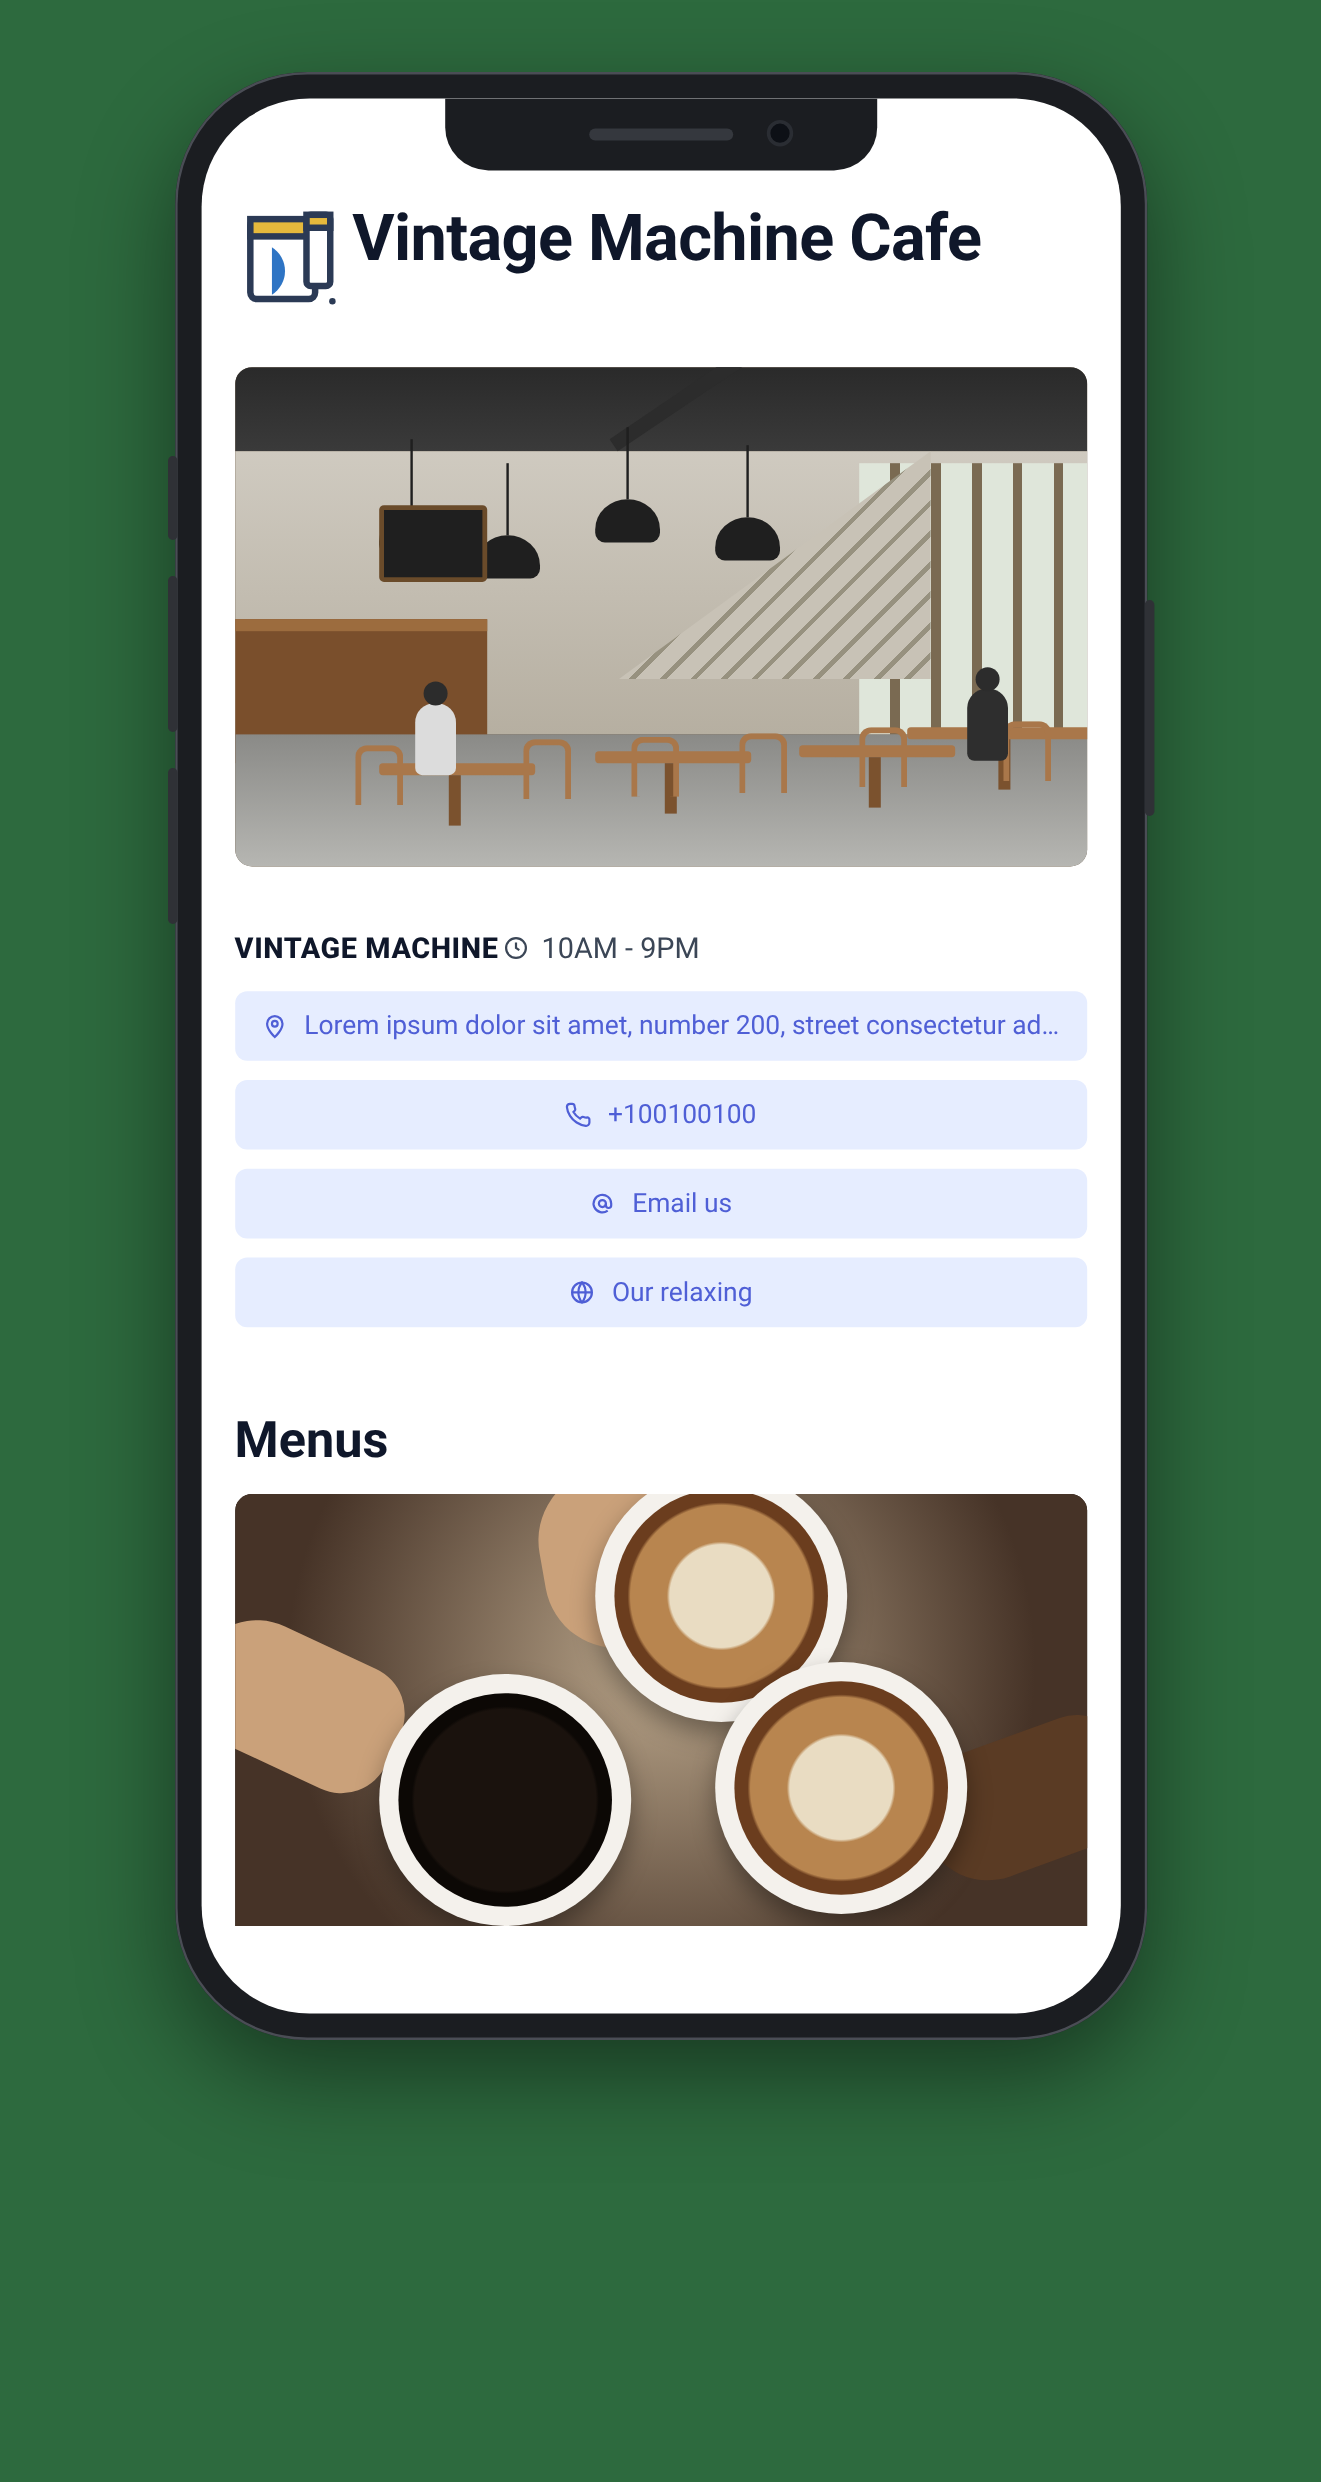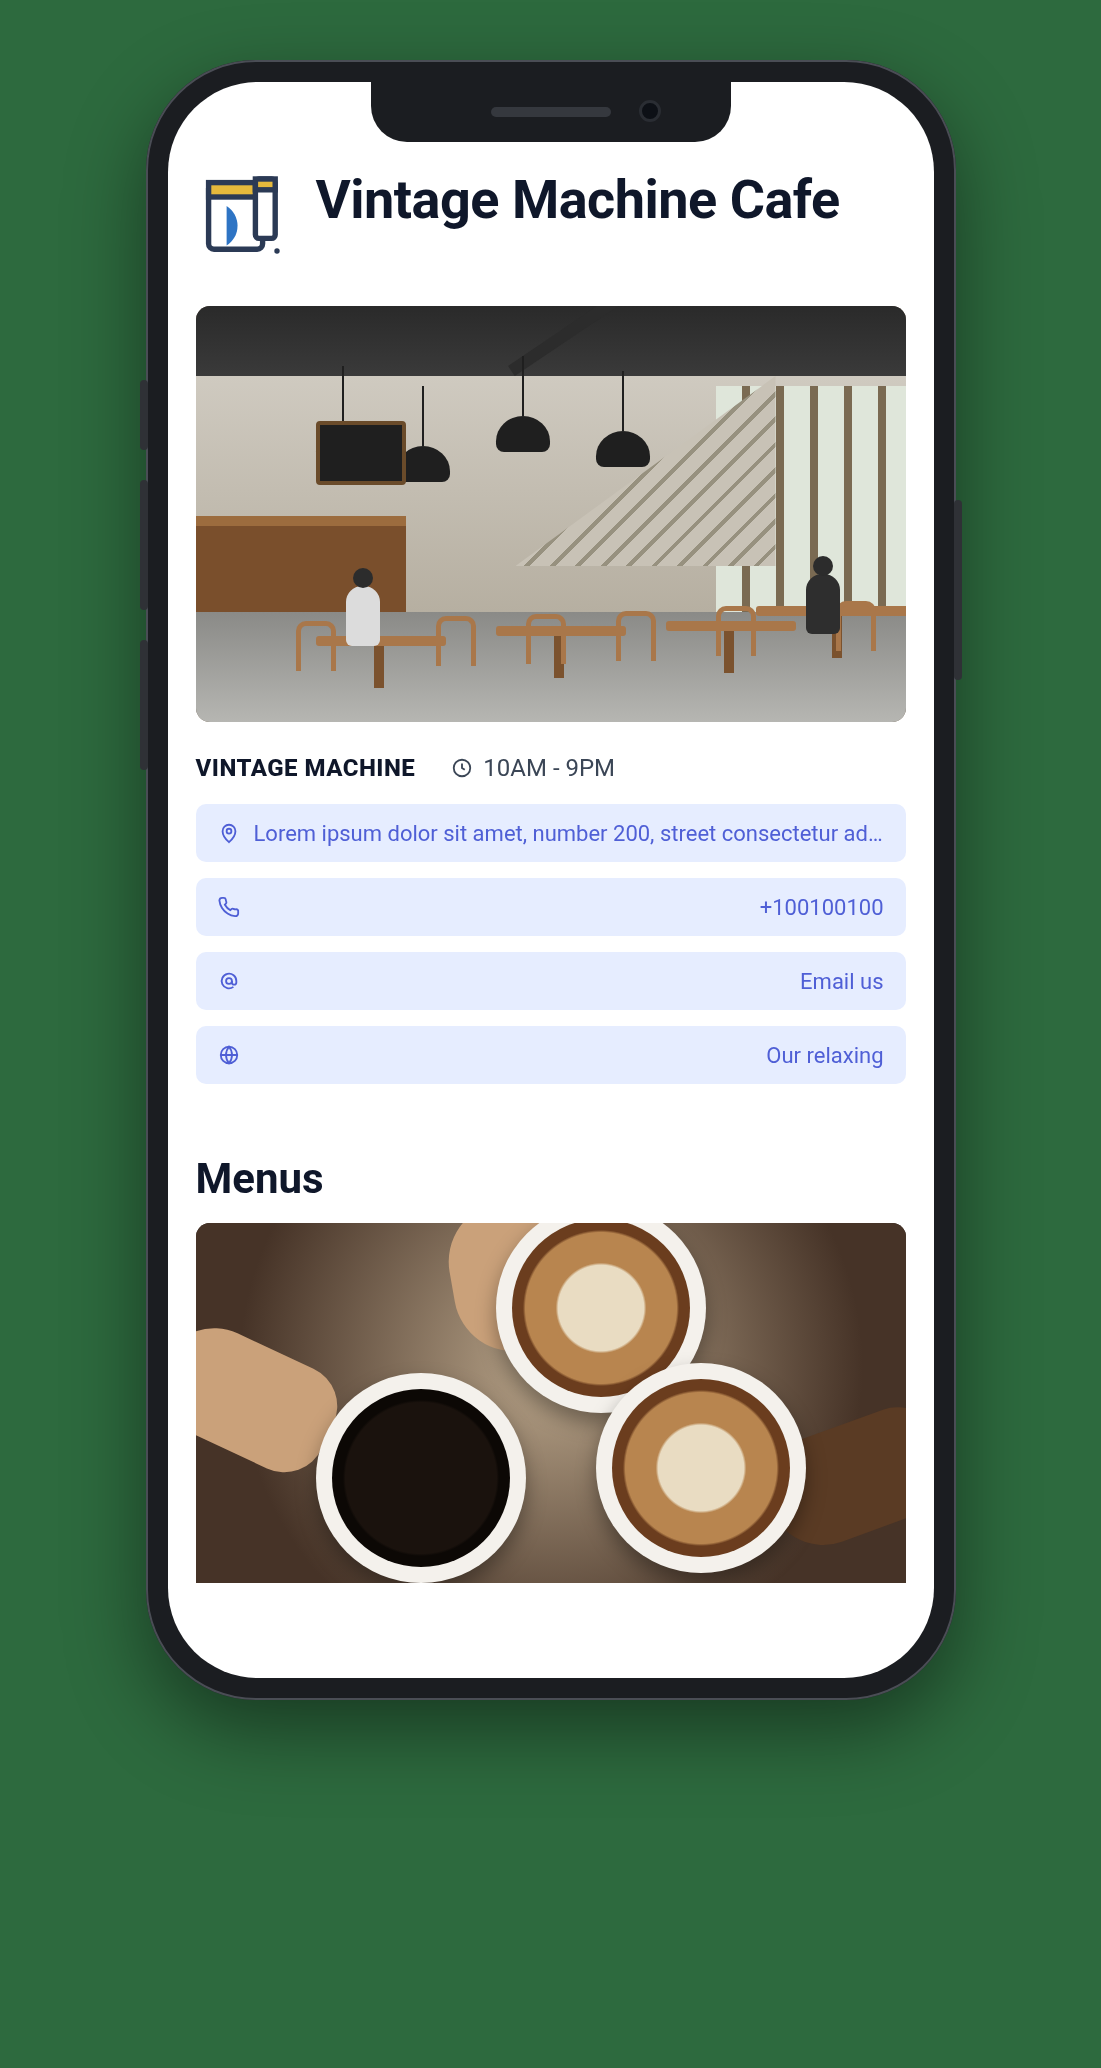--- a/index.html
+++ b/index.html
@@ -54,21 +54,21 @@
 
   
   .screen {
     width:100%; height:100%;
     overflow:hidden;
     padding: 88px 28px 0 28px;
     color:#0f172a;
   }
 
   .header {
-    display:flex; align-items:flex-start; gap:30px;
+    display:flex; align-items:flex-start; gap:8px;
     margin-bottom: 46px;
   }
   .logo {
     width:90px; height:90px; flex:0 0 90px;
     position:relative;
   }
   .title-block h1 {
     font-size:54px; font-weight:700; line-height:1.12; color:#0f172a; letter-spacing:-0.5px;
   }
   .title-block p {
@@ -77,28 +77,28 @@
 
   .hero {
     width:100%; height:416px;
     border-radius:14px;
     overflow:hidden;
     background:#6b5a47;
     position:relative;
   }
 
   .info-row {
-    display:flex; align-items:flex-end; gap:36px;
-    margin-top:32px; margin-bottom:22px;
+    display:flex; align-items:flex-end; gap:4px;
+    margin-top:54px; margin-bottom:22px;
   }
   .info-row .name { font-size:24px; font-weight:800; letter-spacing:0.5px; color:#0f172a; }
   .info-row .hours { font-size:24px; color:#3b4656; display:flex; align-items:center; gap:10px;}
 
   .pill {
-    display:flex; align-items:center; justify-content:space-between; gap:14px;
+    display:flex; align-items:center; justify-content:center; gap:14px;
     background:#e6edff;
     color:#4f5fd6;
     height:58px;
     border-radius:10px;
     font-size:22px;
     margin-bottom:16px;
     padding:0 22px;
     white-space:nowrap;
     overflow:hidden;
   }

